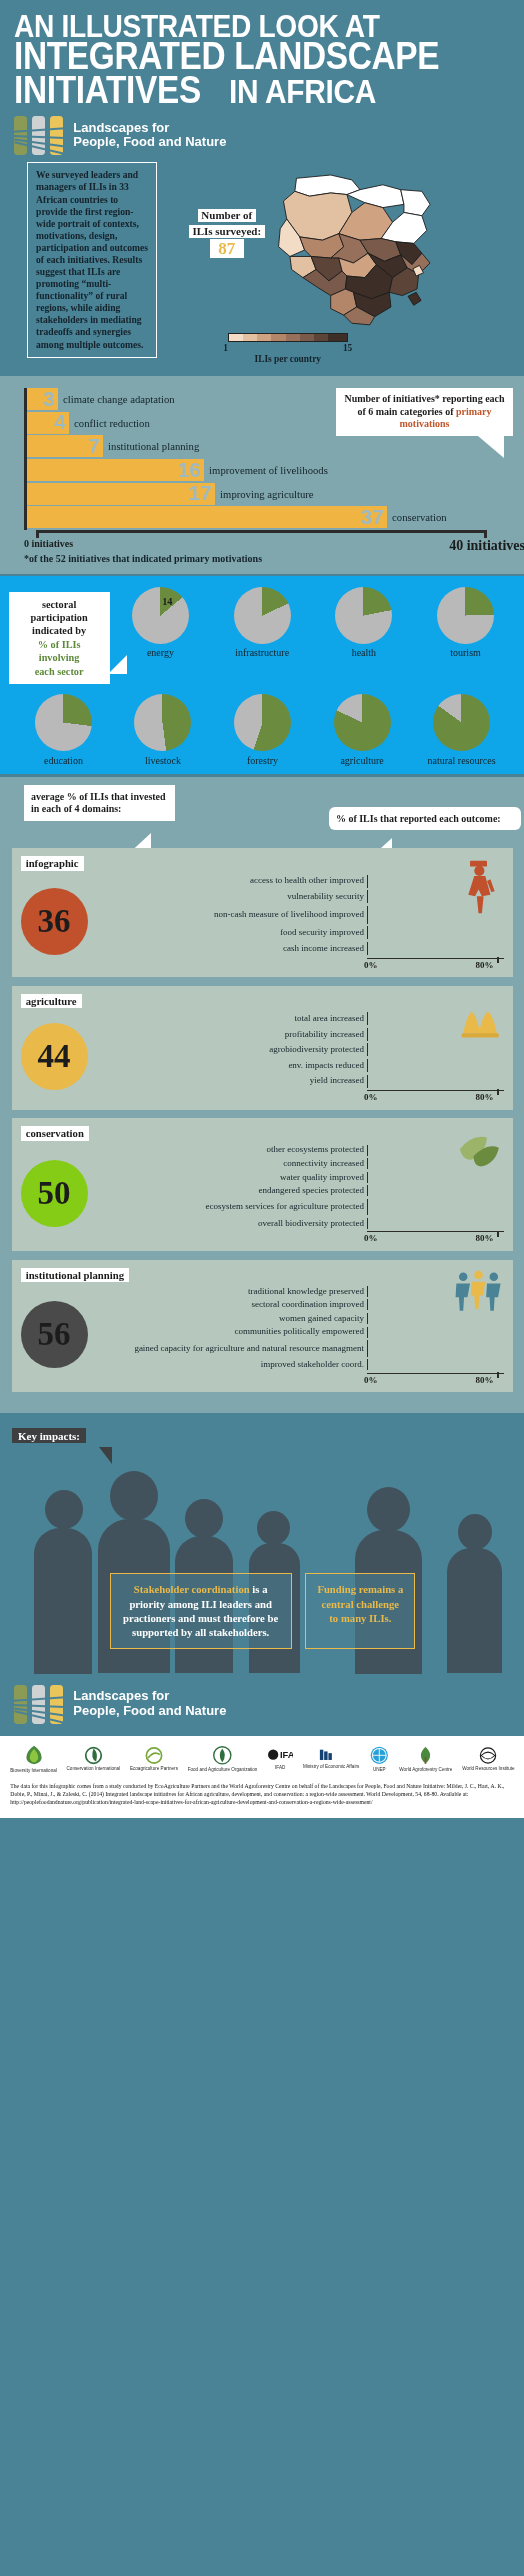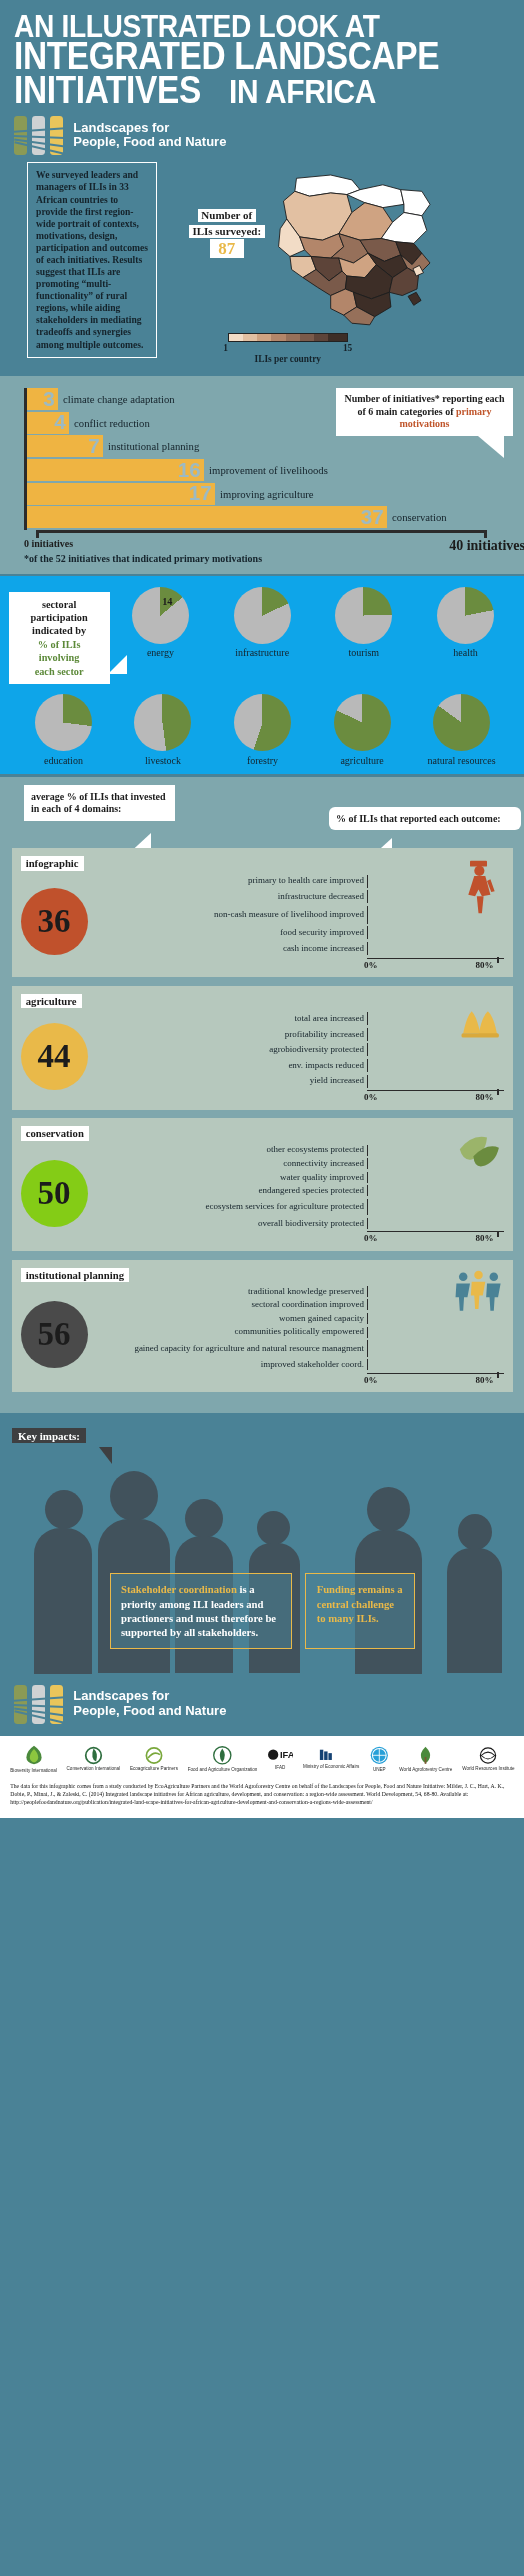--- a/index.html
+++ b/index.html
@@ -166,21 +166,21 @@
   
   .keymsg { padding: 12px 12px 8.6px 12px; position:relative; min-height:257px; }
   .km-tag {
     background:#3e3f41; color:#fff; display:inline-block; padding:1.7px 6px; font-size:11px;
     font-weight:bold; position:relative; z-index:4;
   }
   .crowd { position:absolute; left:0; right:0; top:45px; height:214px; overflow:hidden; }
   .crowd i { position:absolute; display:block; background:#41525c; border-radius:50% 50% 0 0; }
   .crowd i.h { border-radius:50%; }
   .km-boxes { position:relative; z-index:3; display:flex; gap:13.7px; padding-top:129px; justify-content:center; }
-  .km-box { border:1.7px solid #e9b949; padding:8.6px 10.3px; font-size:10.7px;
+  .km-box { border:1.7px solid #e9b949; padding:8.6px 10.3px; text-align:center; font-size:10.7px;
     line-height:1.35; color:#e9b949; font-weight:bold; background:rgba(74,130,150,0.55); }
   .km-box .w { color:#ffffff; font-weight:bold; }
   .km-box.b1 { width:182px; }
   .km-box.b2 { width:110px; }
 
   
   .footer-logo { padding:12px 13.7px 12px 13.7px; display:flex; align-items:center; gap:8.6px; }
 
   
   .partners { background:#fff; padding:8.6px 10.3px 6.9px 10.3px; }
@@ -355,26 +355,26 @@
         <div class="pie" style="background:conic-gradient(#6b8c3f 0deg 50.4deg, #b9b9b9 50.4deg 360deg);">
           <span class="pie-val">14</span>
         </div>
         <div class="pie-lbl">energy</div>
       </div>
       <div class="pie-cell">
         <div class="pie" style="background:conic-gradient(#6b8c3f 0deg 64.8deg, #b9b9b9 64.8deg 360deg);"></div>
         <div class="pie-lbl">infrastructure</div>
       </div>
       <div class="pie-cell">
+        <div class="pie" style="background:conic-gradient(#6b8c3f 0deg 79.2deg, #b9b9b9 79.2deg 360deg);"></div>
+        <div class="pie-lbl">health</div>
+      </div>
+      <div class="pie-cell">
         <div class="pie" style="background:conic-gradient(#6b8c3f 0deg 90deg, #b9b9b9 90deg 360deg);"></div>
         <div class="pie-lbl">tourism</div>
-      </div>
-      <div class="pie-cell">
-        <div class="pie" style="background:conic-gradient(#6b8c3f 0deg 79.2deg, #b9b9b9 79.2deg 360deg);"></div>
-        <div class="pie-lbl">health</div>
       </div>
     </div>
 
     <div class="pie-row2">
       <div class="pie-cell">
         <div class="pie" style="background:conic-gradient(#6b8c3f 0deg 97.2deg, #b9b9b9 97.2deg 360deg);"></div>
         <div class="pie-lbl">education</div>
       </div>
       <div class="pie-cell">
         <div class="pie" style="background:conic-gradient(#6b8c3f 0deg 172.8deg, #b9b9b9 172.8deg 360deg);"></div>
@@ -413,25 +413,25 @@
           <circle cx="31" cy="16" r="6"></circle>
           <path d="M25 22 L38 22 L44 44 L34 46 L30 38 L26 46 L18 44 Z"></path>
           <path d="M28 46 L36 46 L34 66 L30 66 Z"></path>
           <path d="M44 26 L49 40 L45 41 L40 28 Z"></path>
         </g>
       </svg>
       <div class="panel-body">
         <div class="circle" style="background:#c0512c;">36</div>
         <div class="panel-chart">
           <div class="orow">
-            <span class="olbl">primary to health care improved</span>
+            <span class="olbl">access to health other improved</span>
             <span class="obar-track"><span class="obar" style="width:12px;"></span></span>
           </div>
           <div class="orow">
-            <span class="olbl">infrastructure decreased</span>
+            <span class="olbl">vulnerability security</span>
             <span class="obar-track"><span class="obar" style="width:72px;"></span></span>
           </div>
           <div class="orow" style="height:18px;">
             <span class="olbl">non-cash measure of livelihood improved</span>
             <span class="obar-track" style="height:18px;"><span class="obar" style="width:82px;height:18px;"></span></span>
           </div>
           <div class="orow">
             <span class="olbl">food security improved</span>
             <span class="obar-track"><span class="obar" style="width:106px;"></span></span>
           </div>

